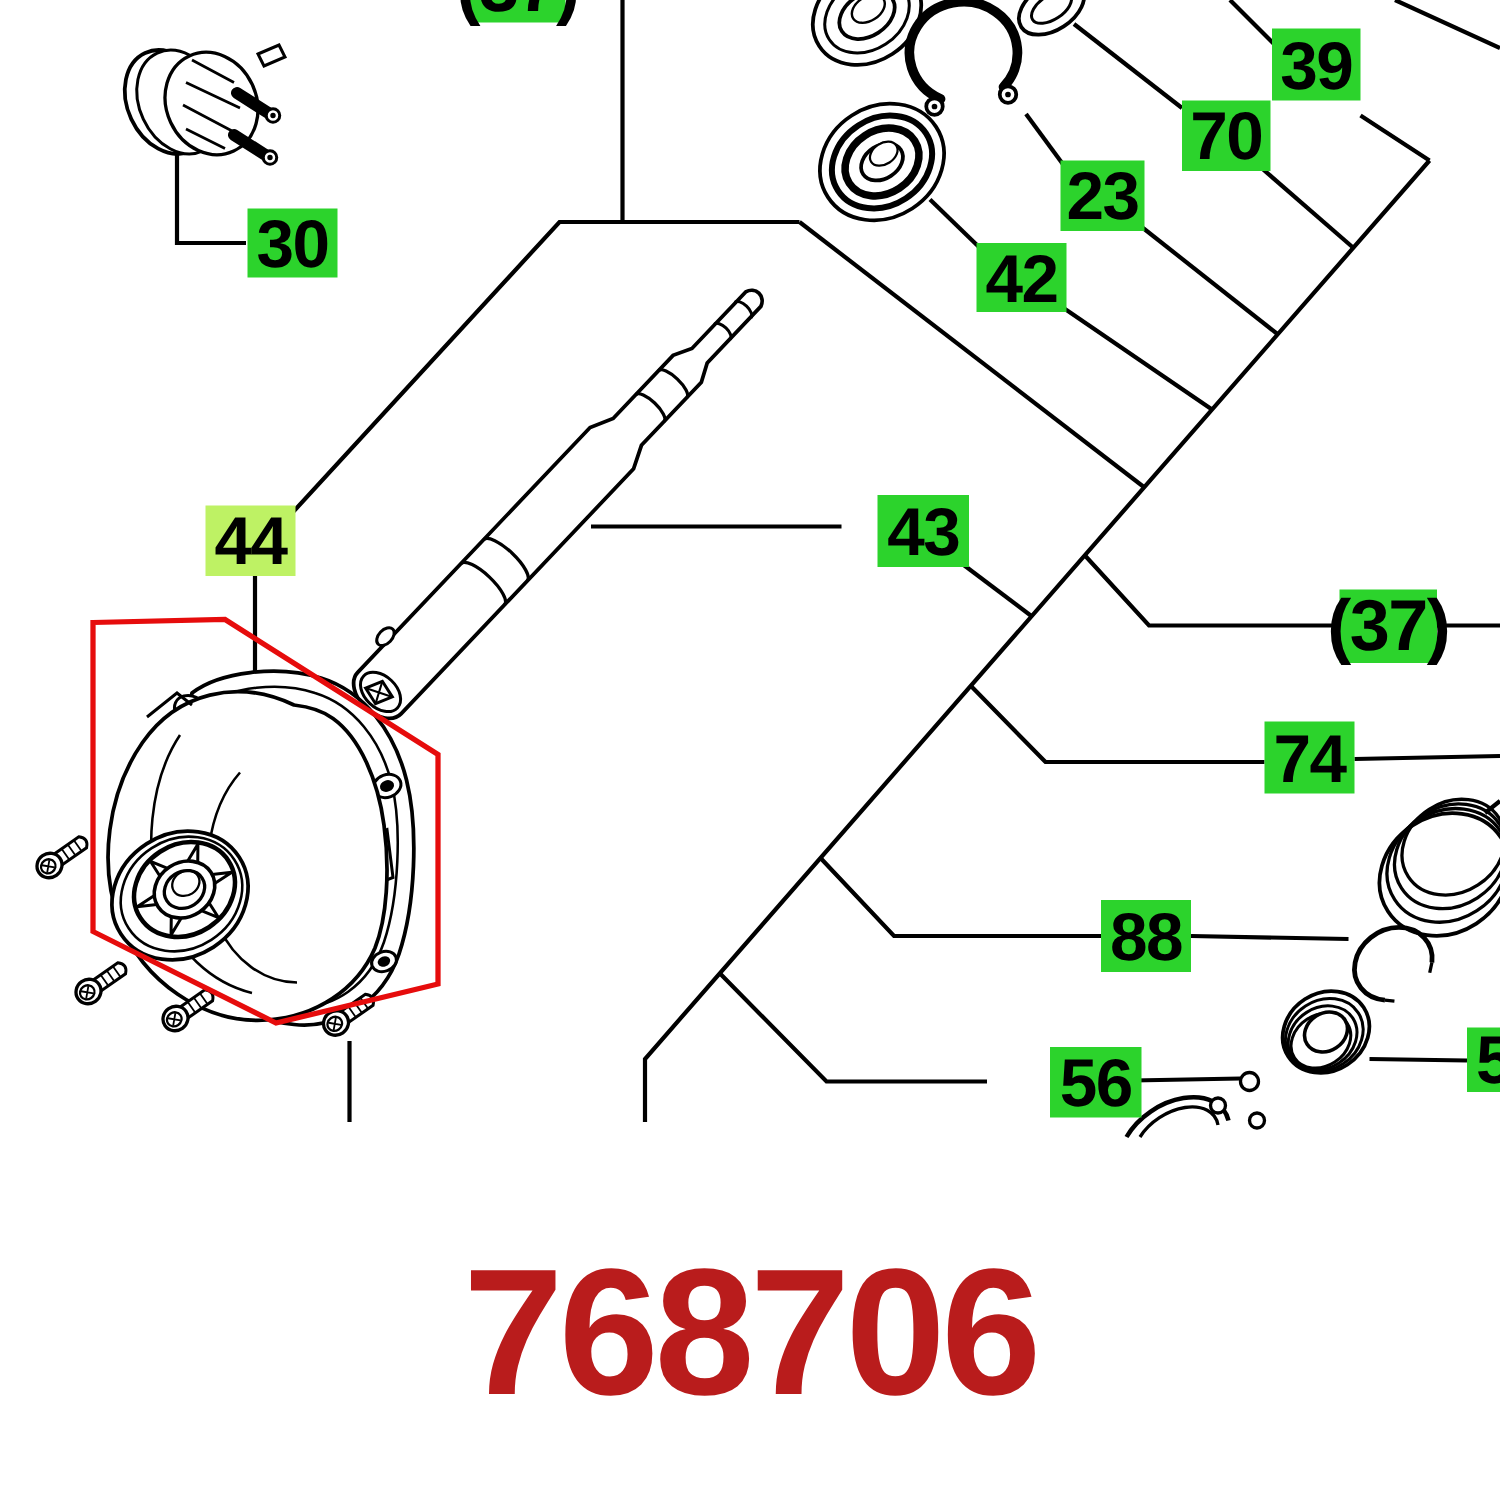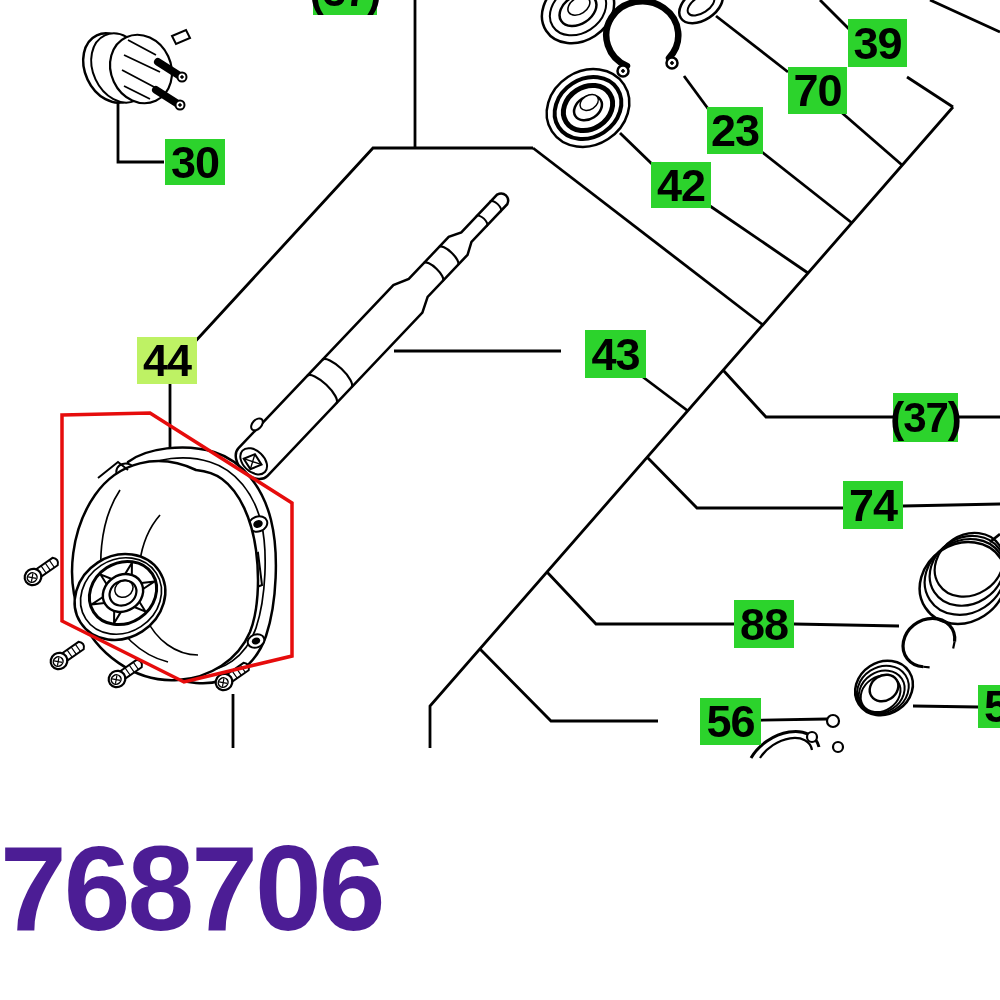--- a/index.html
+++ b/index.html
@@ -4,23 +4,23 @@
 <style>
   html,body{margin:0;padding:0;background:#fff;}
   #stage{position:relative;width:1000px;height:1000px;background:#ffffff;overflow:hidden;
          font-family:"Liberation Sans",sans-serif;}
   #art{position:absolute;left:0;top:0;}
   .label{position:absolute;display:flex;align-items:center;justify-content:center;
          font:700 45px/1 "Liberation Sans",sans-serif;color:#000;white-space:nowrap;
          letter-spacing:-1px;overflow:visible;}
   .label.green{background:#2cd32c;}
   .label.red{background:#bef264;}
-  .label.paren{font-size:42px;}
-  #part-number{position:absolute;left:0;top:828px;width:1000px;text-align:left;
-         font:700 120px/1 "Liberation Sans",sans-serif;letter-spacing:-3px;color:#4c1d95;}
+  .label.paren{font-size:48px;}
+  #part-number{position:absolute;left:0;top:828px;width:1000px;text-align:center;
+         font:700 120px/1 "Liberation Sans",sans-serif;letter-spacing:-3px;color:#b91c1c;}
 </style>
 </head>
 <body>
 
 <div id="stage">
 
 <svg id="art" width="1000" height="1000" viewBox="0 0 1000 1000">
 
   <g stroke="#000" stroke-width="2.8" fill="none" stroke-linecap="butt" stroke-linejoin="miter">
     <path d="M820,0 L851,31"></path>

